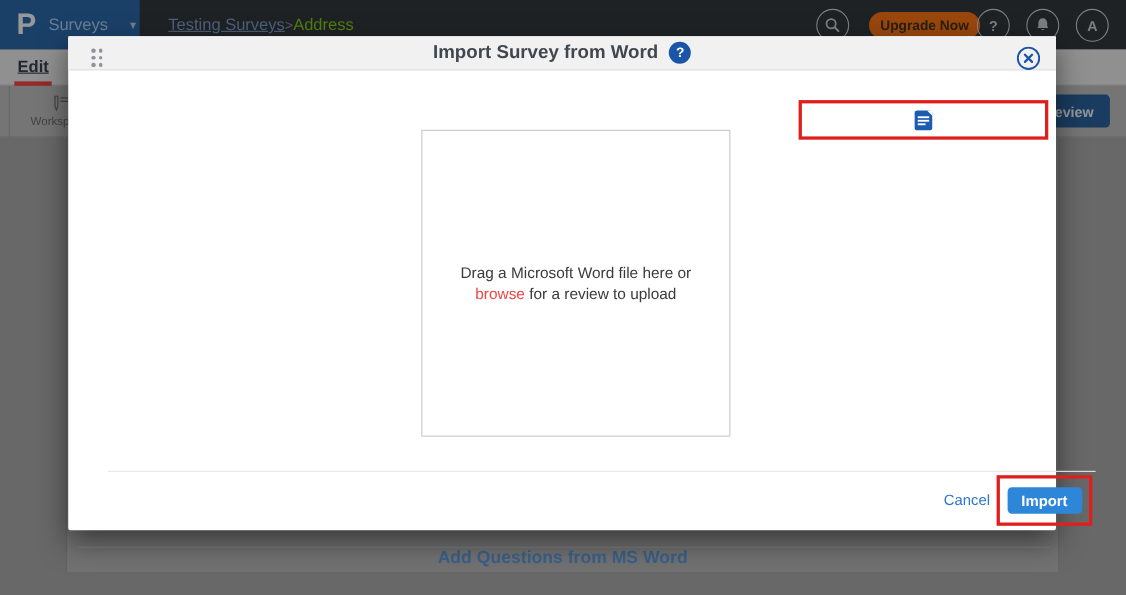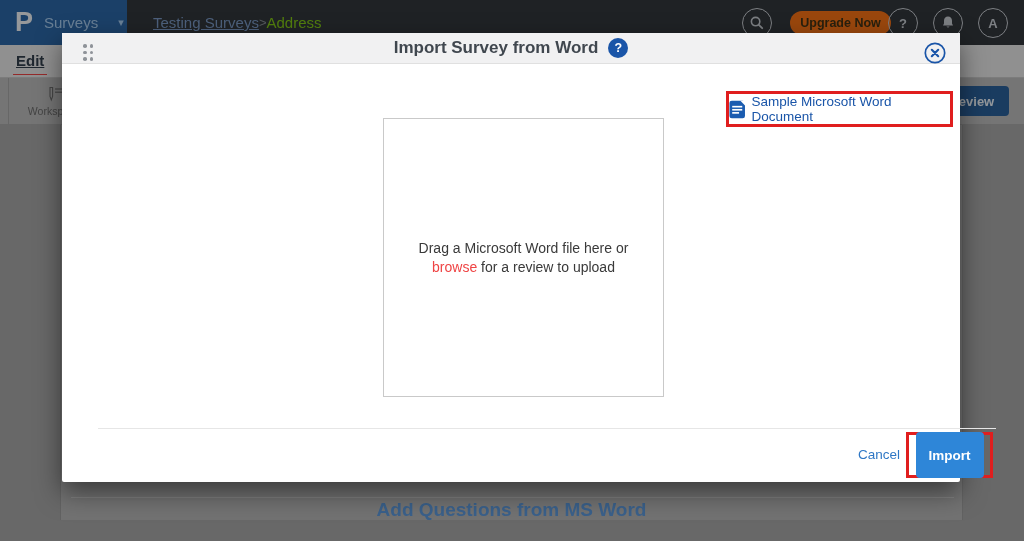--- a/index.html
+++ b/index.html
@@ -13,31 +13,31 @@
   .nav-surveys{margin-left:11px;font-size:15px;color:#a9cdf0;display:flex;align-items:center;gap:20px;cursor:pointer;}
   .caret{font-size:11px;}
   .crumbs{position:absolute;left:153px;top:0;height:45px;display:flex;align-items:center;font-size:15px;}
   .crumb-link{color:#7c9cc8;text-decoration:underline;}
   .crumb-sep{color:#8a8f96;font-size:13px;}
   .crumb-cur{color:#84cc16;}
   .tb-circle{position:absolute;top:8px;width:30px;height:30px;border:1px solid #c9ced4;border-radius:50%;display:flex;align-items:center;justify-content:center;color:#c9ced4;font-weight:bold;font-size:13px;}
   .upgrade{position:absolute;left:790px;top:11px;width:101px;height:24px;background:#f97316;border-radius:12px;display:flex;align-items:center;justify-content:center;font-size:12.5px;font-weight:bold;color:#423417;}
 
   .tabbar{position:absolute;left:0;top:45px;width:1024px;height:33px;background:#e9e9e9;border-bottom:1px solid #c9c9c9;}
-  .tab-edit{position:absolute;left:13px;top:7px;padding:0 3px 5px 3px;font-size:15px;font-weight:bold;color:#333f4d;border-bottom:1px solid #ef4444;text-decoration:underline;}
+  .tab-edit{position:absolute;left:13px;top:7px;padding:0 3px 5px 3px;font-size:15px;font-weight:bold;color:#333f4d;border-bottom:7px solid #ef4444;text-decoration:underline;}
   .statsbar{position:absolute;left:600px;top:45px;width:424px;height:33px;background:#4a4f55;}
   .response-count{position:absolute;left:362px;top:7px;font-size:13px;font-weight:600;color:#f5d98e;}
 
   .toolbar{position:absolute;left:0;top:78px;width:1024px;height:47px;background:#bdbdbd;border-bottom:1px solid #a8a8a8;}
   .tool-cell{position:absolute;left:8px;top:0;width:92px;height:47px;border-left:1px solid #a6a6a6;border-right:1px solid #a6a6a6;display:flex;flex-direction:column;align-items:center;justify-content:center;gap:2px;}
   .tool-label{font-size:10.5px;color:#6e6e6e;}
 
   .page-card{position:absolute;left:60px;top:125px;width:903px;height:395px;background:#b8b8b8;border-left:1px solid #9e9e9e;border-right:1px solid #9e9e9e;}
   .card-sep{position:absolute;left:10px;top:372px;right:8px;height:1px;background:#cfcfcf;}
-  .add-q-link{position:absolute;left:0;top:374px;width:100%;text-align:center;font-size:19px;font-weight:600;color:#5e9bdf;}
+  .add-q-link{position:absolute;left:0;top:374px;width:100%;text-align:center;font-size:16px;font-weight:600;color:#5e9bdf;}
   .preview-btn{position:absolute;left:878px;top:-39px;width:70px;height:30px;background:#2a629c;border-radius:4px;color:#eef4fb;font-size:13px;font-weight:600;display:flex;align-items:center;justify-content:center;}
 
   
   .overlay{position:absolute;inset:0;background:rgba(0,0,0,0.38);z-index:5;}
 
   
   .modal{position:absolute;left:62px;top:33px;width:898px;height:449px;background:#ffffff;z-index:10;box-shadow:0 10px 26px rgba(0,0,0,0.5);border-radius:2px;}
   .modal-header{position:absolute;left:0;top:0;width:100%;height:31px;background:#f1f1f2;border-bottom:1px solid #e0e0e0;display:flex;align-items:center;justify-content:center;}
   .drag-dots{position:absolute;left:21px;top:11px;display:grid;grid-template-columns:4px 4px;grid-auto-rows:4px;gap:2.5px;cursor:grab;}
   .drag-dots span{width:3.5px;height:3.5px;border-radius:50%;background:#8f9399;}
@@ -48,21 +48,21 @@
   .sample-box{position:absolute;left:664px;top:58px;width:227px;height:36px;border:3px solid #e01e1e;display:flex;align-items:center;justify-content:center;gap:6px;}
   .sample-link{font-size:13.5px;color:#1a55a8;cursor:pointer;}
 
   .dropzone{position:absolute;left:321px;top:85px;width:281px;height:279px;border:1px solid #c9c9c9;display:flex;align-items:center;justify-content:center;text-align:center;}
   .dz-text{font-size:14px;color:#3a3a3a;line-height:19px;}
   .dz-browse{color:#ef4444;cursor:pointer;}
 
   .modal-footer{position:absolute;left:0;top:395px;width:100%;height:54px;border-top:1px solid #e6e6e6;margin-left:36px;}
   .cancel-link{position:absolute;right:96px;top:18px;font-size:13.5px;color:#2e77c5;cursor:pointer;}
   .import-box{position:absolute;right:3px;top:3px;width:87px;height:46px;border:3px solid #e01e1e;display:flex;align-items:center;justify-content:center;}
-  .import-btn{width:68px;height:46px;background:#2e86d8;border:none;border-radius:4px;color:#ffffff;font-size:13.5px;font-weight:bold;cursor:pointer;}
+  .import-btn{width:68px;height:24px;background:#2e86d8;border:none;border-radius:4px;color:#ffffff;font-size:13.5px;font-weight:bold;cursor:pointer;}
 </style>
 </head>
 <body>
 
 <div class="screen">
 
   <div class="topbar">
     <div class="brand">
       <div class="logo">P</div>
       <div class="nav-surveys">
@@ -143,21 +143,20 @@
     </div>
 
     <div class="sample-box">
       <svg width="17" height="19" viewBox="0 0 18 20">
         <rect x="0.5" y="0.5" width="17" height="19" rx="2.5" fill="#1b5cb0"></rect>
         <path d="M12.5 0.5 L17.5 5.5 L17.5 0.5 Z" fill="#ffffff"></path>
         <rect x="3.5" y="6" width="11" height="1.8" fill="#ffffff"></rect>
         <rect x="3.5" y="9.4" width="11" height="1.8" fill="#ffffff"></rect>
         <rect x="3.5" y="12.8" width="7.5" height="1.8" fill="#ffffff"></rect>
       </svg>
-      <span class="sample-link">Sample Microsoft Word Document</span>
     </div>
 
     <div class="dropzone">
       <div class="dz-text">
         <span>Drag a Microsoft Word file here or</span><br>
         <span class="dz-browse">browse</span><span> for a review to upload</span>
       </div>
     </div>
 
     <div class="modal-footer">

